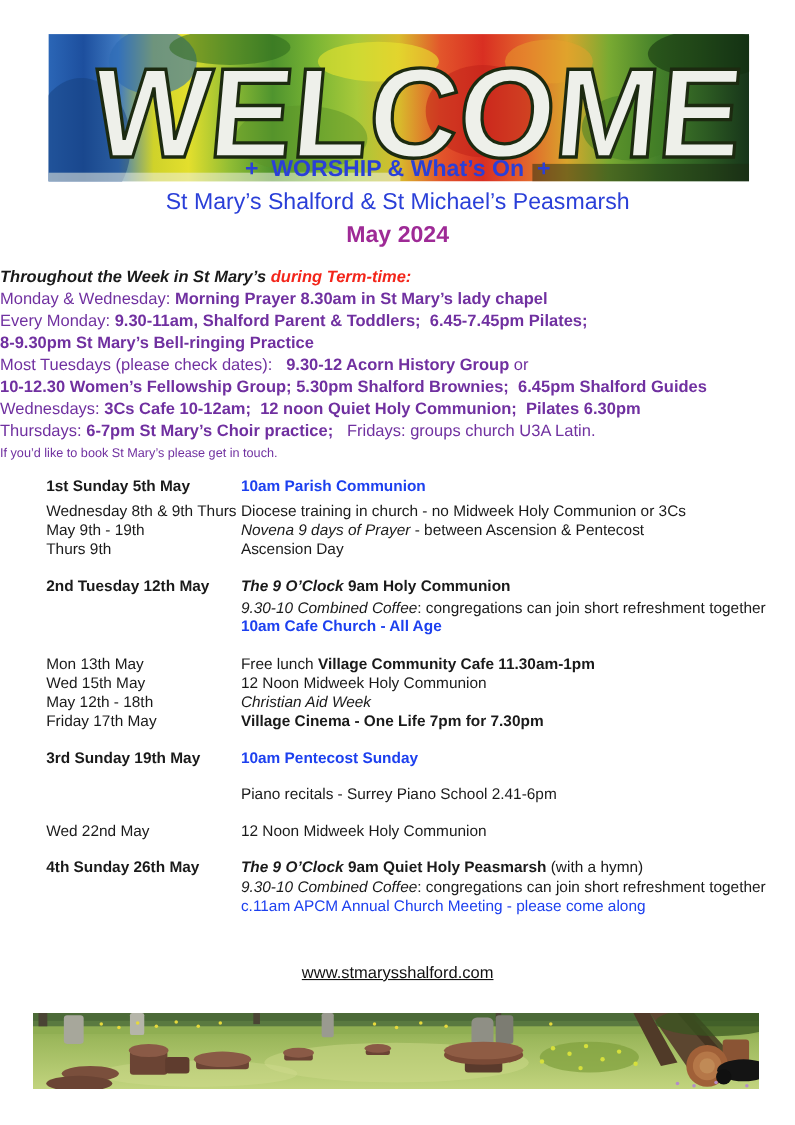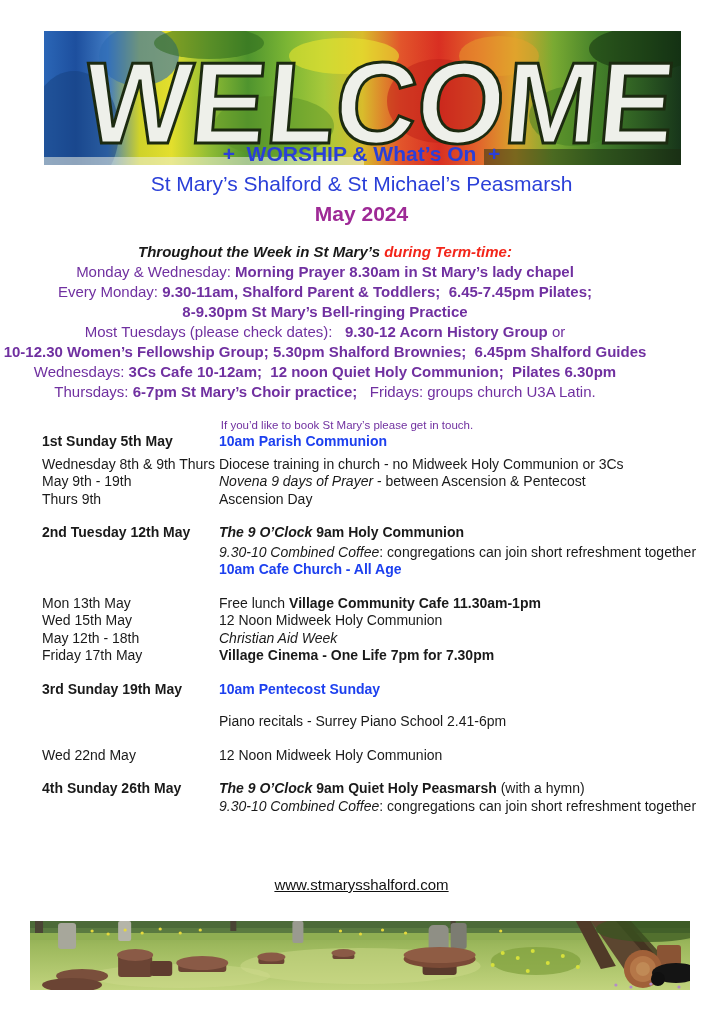--- a/index.html
+++ b/index.html
@@ -15,29 +15,29 @@
   .banner svg { width:100%; height:100%; display:block; }
 
   
   .header { position:absolute; top:139px; left:0; width:723px; text-align:center; }
   .header div { line-height:30px; font-size:21px; }
   .h-title  { color:#2a3fd8; font-weight:bold;text-align:center; }
   .h-church { color:#2a3fd8; }
   .h-month  { color:#9e2a96; font-weight:bold; }
 
   
-  .weekly { position:absolute; top:242px; left:0; width:650px; text-align:center;
+  .weekly { position:absolute; top:242px; left:0; width:650px; 
             font-size:15px; line-height:20px; color:#7030a0; }
   .weekly .wline { white-space:pre; }
   .wk-hd-black { color:#1a1a1a; font-weight:bold; font-style:italic; }
   .wk-hd-red   { color:#f3251a; font-weight:bold; font-style:italic; }
   .b  { font-weight:bold; }
   .i  { font-style:italic; }
   .bi { font-weight:bold; font-style:italic; }
-  .weekly .note { font-size:11.5px; line-height:18px; margin-top:14px;padding-left:44px; }
+  .weekly .note { font-size:11.5px; line-height:18px; margin-top:1px; }
 
   
   .schedule { position:absolute; top:433px; left:42px; width:660px; font-size:14px; color:#1a1a1a; }
   .block { margin-bottom:16px; }
   .row { display:flex; line-height:17.5px; }
   .date { width:177px; flex:0 0 177px; white-space:pre; }
   .detail { white-space:pre; }
   .date.db { font-weight:bold; }
   .blue  { color:#1d40ef; }
   .bblue { color:#1d40ef; font-weight:bold; }
@@ -199,20 +199,21 @@
       </div>
       <div class="row">
         <div class="date"></div>
         <div class="detail"><span class="i">9.30-10 Combined Coffee</span><span>: congregations can join short refreshment together</span></div>
       </div>
       <div class="row">
         <div class="date"></div>
       </div>
       <div class="row">
         <div class="date"></div>
+        <div class="detail"><span class="blue">c.11am APCM Annual Church Meeting - please come along</span></div>
       </div>
     </div>
 
   </div>
 
   <div class="weblink-wrap">
     <span class="weblink">www.stmarysshalford.com</span>
   </div>
 
   <div class="photo">

